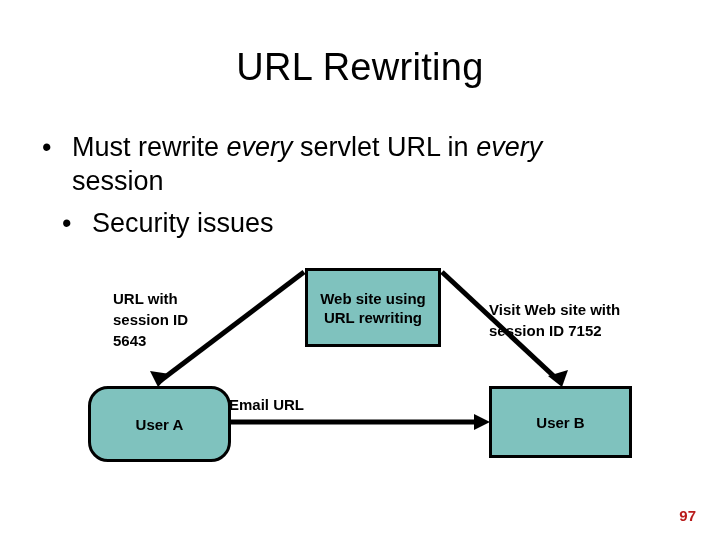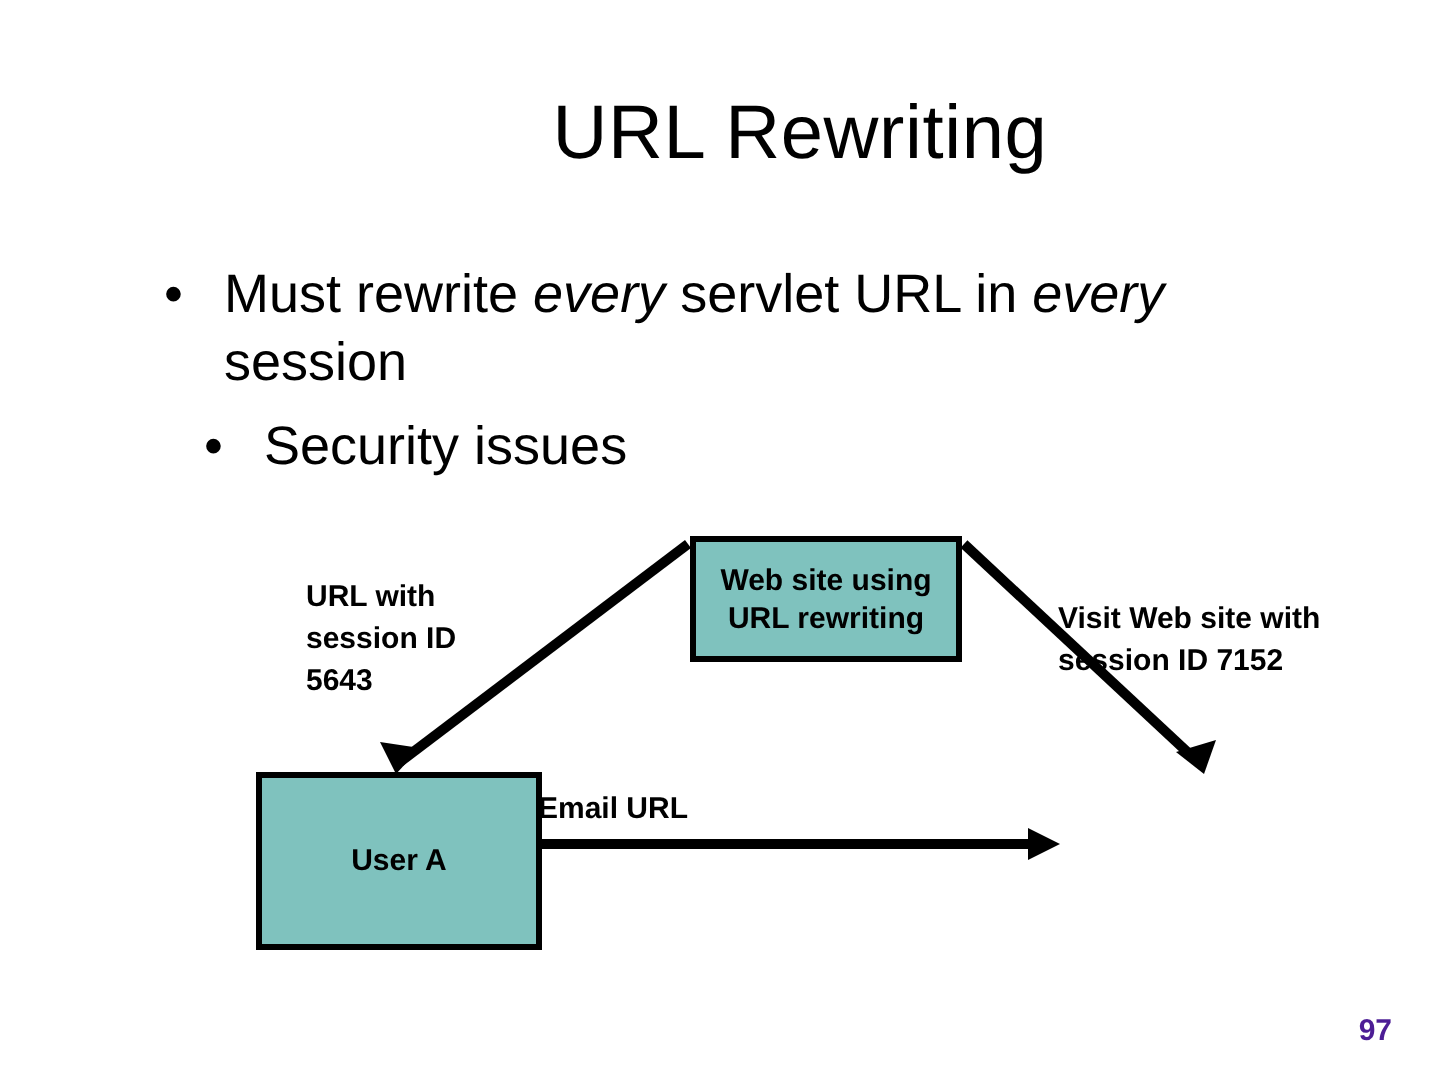--- a/index.html
+++ b/index.html
@@ -13,21 +13,20 @@
     position: relative;
     overflow: hidden;
     font-family: "Liberation Sans", sans-serif;
     color: #000000;
   }
 
   .slide {
     position: absolute;
     inset: 0;
     background: #ffffff;
-    margin-left: 40px;
   }
 
   
   .slide-title {
     position: absolute;
     left: 0;
     top: 44px;
     width: 720px;
     text-align: center;
     font-size: 38px;
@@ -85,29 +84,30 @@
     justify-content: center;
     text-align: center;
     font-size: 15px;
     line-height: 19px;
     color: #000000;
   }
   .box-website {
     left: 305px;
     top: 268px;
     width: 136px;
-    height: 63px;
+    height: 79px;
     font-weight: 700;
   }
   .box-user-a {
     left: 88px;
     top: 386px;
     width: 143px;
-    height: 89px;
-    font-weight: 700;
+    height: 76px;
+    font-weight: 700;
+    border-radius: 20px;
   }
   .box-user-b {
     left: 489px;
     top: 386px;
     width: 143px;
     height: 72px;
     font-weight: 700;
   }
 
   .free-label {
@@ -135,21 +135,21 @@
     width: 296px;
   }
 
   
   .page-number {
     position: absolute;
     right: 24px;
     bottom: 16px;
     font-size: 15px;
     font-weight: 700;
-    color: #4c1d95;
+    color: #b91c1c;
   }
 </style>
 </head>
 <body>
 
 <div class="slide">
 
   <div class="slide-title">URL Rewriting</div>
 
   <div class="bullets">
@@ -188,20 +188,23 @@
   </div>
 
   <div class="node-box box-website">
     <span><span>Web site using</span><br><span>URL rewriting</span></span>
   </div>
 
   <div class="node-box box-user-a">
     <span>User A</span>
   </div>
 
+  <div class="node-box box-user-b">
+    <span>User B</span>
+  </div>
 
   <div class="free-label label-url-session"><span>URL with</span><br><span>session ID</span><br><span>5643</span></div>
 
   <div class="free-label label-visit-site"><span>Visit Web site with</span><br><span>session ID 7152</span></div>
 
   <div class="free-label label-email-url">Email URL</div>
 
   <div class="page-number">97</div>
 
 </div>

